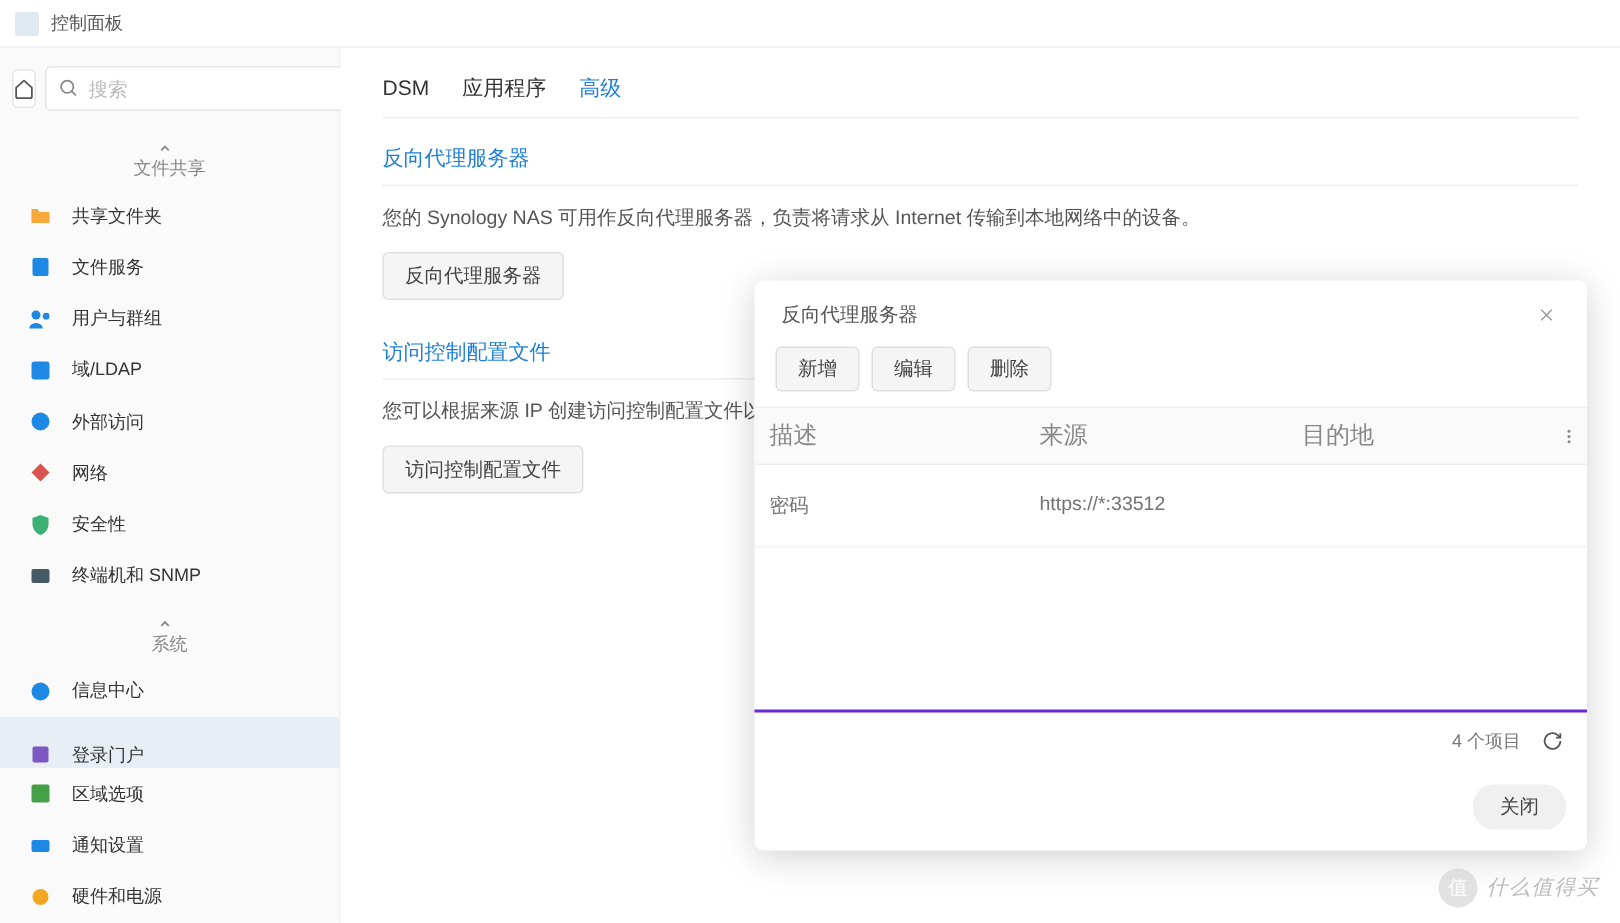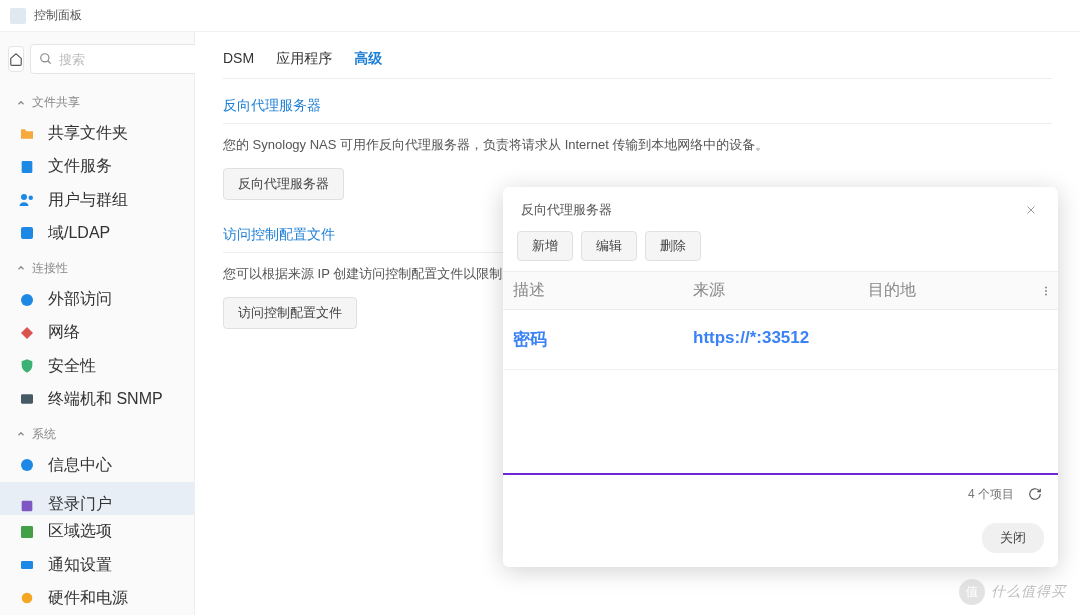--- a/index.html
+++ b/index.html
@@ -4,60 +4,60 @@
   <style>
     * { box-sizing: border-box; margin: 0; padding: 0; }
     body { font-family: -apple-system, "Helvetica Neue", Arial, "Microsoft YaHei", sans-serif; font-size: 13px; color: #333; background: #fff; width: 1080px; height: 615px; overflow: hidden; position: relative; }
     
     .titlebar { height: 32px; background: #fff; display: flex; align-items: center; padding: 12px 10px; border-bottom: 1px solid #f0f0f0; }
     .titlebar .app-icon { width: 16px; height: 16px; background: #e0e8f0; border-radius: 2px; margin-right: 8px; }
     .titlebar .title { font-size: 12px; color: #555; }
     
     .body-row { display: flex; height: calc(100% - 32px); }
     
-    .sidebar { width: 195px; background: #fafafa; border-right: 1px solid #eee; display: flex; flex-direction: column; padding-top: 6px; }
+    .sidebar { width: 227px; background: #fafafa; border-right: 1px solid #eee; display: flex; flex-direction: column; padding-top: 6px; }
     .search-row { display: flex; align-items: center; padding: 6px 8px 10px; gap: 6px; }
     .home-btn { width: 26px; height: 26px; background: #fff; border: 1px solid #e5e5e5; border-radius: 4px; display: flex; align-items: center; justify-content: center; color: #555; }
     .search-wrap { flex: 1; height: 30px; background: #fff; border: 1px solid #e5e5e5; border-radius: 4px; display: flex; align-items: center; padding: 0 8px; color: #999; }
     .search-wrap svg { margin-right: 6px; flex-shrink: 0; }
     .search-input { border: none; outline: none; flex: 1; font-size: 13px; color: #333; background: transparent; }
     .search-input::placeholder { color: #bbb; }
     
-    .group-hdr { display: flex; align-items: center; padding: 10px 16px 6px; color: #888; font-size: 12px; cursor: pointer; }
+    .group-hdr { display: flex; align-items: center; padding: 10px 16px 6px; color: #888; font-size: 12px; cursor: pointer; flex-direction: column; }
     .group-hdr svg { margin-right: 6px; }
     
     .sb-item { display: flex; align-items: center; height: 36px; padding: 0 14px 0 18px; cursor: pointer; color: #333; }
     .sb-item.active { background: #e8eef6; align-items: flex-end; }
     .sb-item .ic { width: 18px; height: 18px; margin-right: 12px; display: flex; align-items: center; justify-content: center; }
-    .sb-item .lbl { font-size: 16px; }
+    .sb-item .lbl { font-size: 12px; }
     
     .main { flex: 1; padding: 18px 28px; overflow: hidden; background: #fff; }
     .tabs { display: flex; gap: 22px; border-bottom: 1px solid #eee; margin-bottom: 14px; }
     .tab { padding: 0 0 10px; font-size: 14px; color: #333; cursor: pointer; }
-    .tab.active { color: #1e7fd6; font-weight: 700; }
+    .tab.active { color: #1e7fd6; font-weight: 400; }
     
     .sec-title { color: #1e7fd6; font-size: 14px; padding: 4px 0 8px; border-bottom: 1px solid #eee; margin-bottom: 12px; }
     .sec-desc { font-size: 13px; color: #555; margin-bottom: 14px; }
     .std-btn { display: inline-block; background: #f5f5f5; border: 1px solid #e0e0e0; border-radius: 4px; padding: 6px 14px; font-size: 13px; color: #444; cursor: pointer; }
     .section { margin-bottom: 22px; }
     
     .modal { position: absolute; left: 503px; top: 187px; width: 555px; height: 380px; background: #fff; border-radius: 6px; box-shadow: 0 4px 24px rgba(0,0,0,0.18); display: flex; flex-direction: column; }
     .modal-hd { display: flex; align-items: center; justify-content: space-between; padding: 14px 18px 12px; }
     .modal-hd .mt { font-size: 13px; color: #555; }
     .modal-close { width: 18px; height: 18px; cursor: pointer; color: #999; display: flex; align-items: center; justify-content: center; }
     .modal-toolbar { display: flex; gap: 8px; padding: 0 14px 10px; }
     .modal-toolbar .std-btn { padding: 5px 14px; }
     .modal-table { flex: 1; overflow: auto; border-top: 1px solid #eee; }
     .tbl-head { display: flex; background: #fafafa; border-bottom: 1px solid #eee; font-size: 16px; color: #888; }
     .tbl-head .col, .tbl-row .col { padding: 8px 10px; }
     .c1 { flex: 0 0 180px; }
     .c2 { flex: 0 0 175px; }
     .c3 { flex: 1; }
     .col-menu { flex: 0 0 24px; display: flex; align-items: center; justify-content: center; color: #888; cursor: pointer; }
-    .tbl-row { display: flex; border-bottom: 1px solid #f3f3f3; font-size: 17px; color: #3b82f6; cursor: pointer; padding-top:10px; padding-bottom:10px;font-weight:bold;}
+    .tbl-row { display: flex; border-bottom: 1px solid #f3f3f3; font-size: 13px; color: #737373; cursor: pointer; padding-top:10px; padding-bottom:10px;}
     .modal-ft { display: flex; align-items: center; justify-content: flex-end; padding: 10px 14px; border-top: 2px solid #6d28d9; gap: 10px; }
     .ft-count { color: #777; font-size: 12px; margin-right: 2px; }
     .refresh-ic { width: 18px; height: 18px; cursor: pointer; color: #555; display:flex; align-items:center; justify-content:center; }
     .modal-actions { padding: 10px 14px 14px; display: flex; justify-content: flex-end; }
     .close-btn { background: #f0f0f0; border: none; border-radius: 14px; padding: 6px 18px; font-size: 13px; color: #444; cursor: pointer; }
     
     .watermark { position: absolute; right: 14px; bottom: 10px; display: flex; align-items: center; gap: 6px; opacity: 0.55; }
     .wm-circle { width: 26px; height: 26px; border-radius: 50%; background: #ccc; color: #fff; display: flex; align-items: center; justify-content: center; font-size: 13px; }
     .wm-text { color: #888; font-size: 14px; letter-spacing: 1px; font-style: italic; }
   </style>
@@ -120,26 +120,20 @@
     </div>
     <div class="sb-item">
       <span class="ic">
           <svg width="16" height="16" viewBox="0 0 24 24" fill="#1e88e5">
             <rect x="3" y="3" width="18" height="18" rx="3"></rect>
           </svg>
         </span>
       <span class="lbl">域/LDAP</span>
     </div>
 
-    <div class="group-hdr">
-      <svg width="10" height="10" viewBox="0 0 24 24" fill="none" stroke="#888" stroke-width="3">
-          <polyline points="6 15 12 9 18 15"></polyline>
-        </svg>
-      <span>连接性</span>
-    </div>
     <div class="sb-item">
       <span class="ic">
           <svg width="16" height="16" viewBox="0 0 24 24" fill="#1e88e5">
             <circle cx="12" cy="12" r="9"></circle>
           </svg>
         </span>
       <span class="lbl">外部访问</span>
     </div>
     <div class="sb-item">
       <span class="ic">

